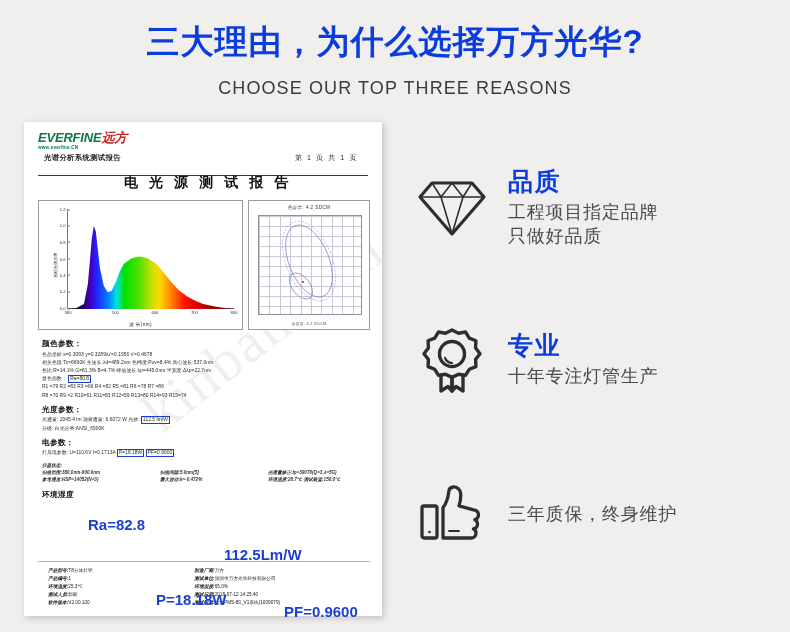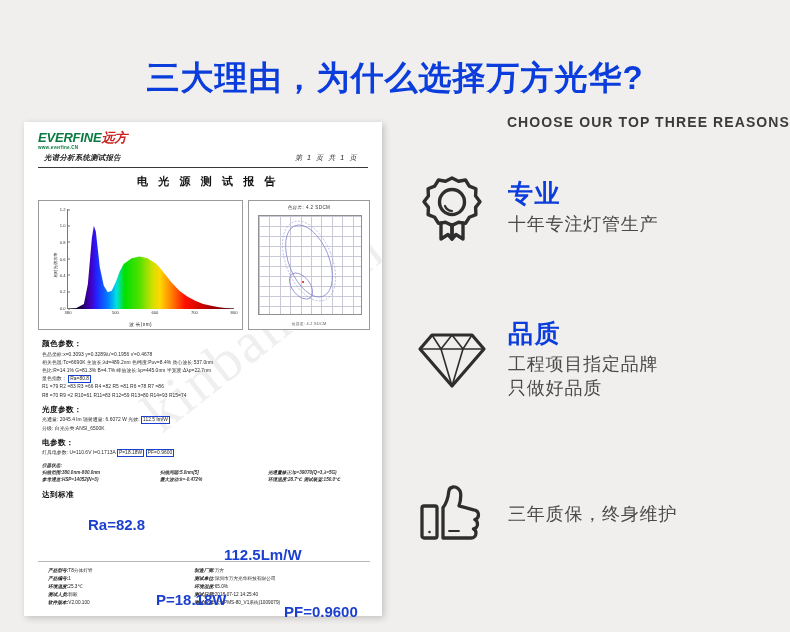--- a/index.html
+++ b/index.html
@@ -25,29 +25,27 @@
     text-align: center;
     padding-top: 22px;
   }
   .header-title {
     color: #0b3cdc;
     font-size: 33px;
     font-weight: bold;
     letter-spacing: 1px;
     line-height: 1.2;
     white-space: nowrap;
-    margin-top: 36px;
   }
   .header-sub {
     margin-top: 16px;
     color: #3b3b3b;
-    font-size: 14px;
+    font-size: 18px;
     letter-spacing: 1.1px;
-    font-weight: 700;
-    text-align: right;
+    font-weight: 400;
   }
 
   
   .content {
     position: absolute;
     top: 122px;
     left: 0;
     width: 790px;
     height: 510px;
   }
@@ -102,46 +100,45 @@
     color: #0a7a40;
     margin-top: 1px;
     letter-spacing: 0.2px;
   }
   .rpt-headline {
     position: absolute;
     left: 14px;
     top: 31px;
     width: 330px;
     border-bottom: 1px solid #3a3a3a;
-    padding-bottom: 4px;
+    padding-bottom: 12px;
     display: flex;
     justify-content: space-between;
     align-items: flex-end;
-    font-style: italic;
   }
   .rpt-headline .hl-left {
     font-size: 7.4px;
     color: #222;
     font-weight: bold;
     padding-left: 6px;
     letter-spacing: 0.3px;
   }
   .rpt-headline .hl-right {
     font-size: 7px;
     color: #222;
     letter-spacing: 1.6px;
     padding-right: 10px;
   }
   .rpt-title {
     position: absolute;
     left: 0;
     top: 52px;
     width: 368px;
     text-align: center;
-    font-size: 11px;
+    font-size: 14px;
     font-weight: bold;
     color: #111;
     letter-spacing: 3.6px;
   }
 
   
   .charts {
     position: absolute;
     left: 14px;
     top: 78px;
@@ -490,21 +487,21 @@
             <div class="small-italic inst-col-a">扫描范围:380.0nm-800.0nm</div>
             <div class="small-italic inst-col-b">扫描间隔:5.0nm[5]</div>
             <div class="small-italic inst-col-c">光通量修正:lp=39070(Q=3,λ=5G)</div>
           </div>
           <div class="inst-grid">
             <div class="small-italic inst-col-a">参考通道:HSP=14052(N=3)</div>
             <div class="small-italic inst-col-b">最大波动:k=-0.472%</div>
             <div class="small-italic inst-col-c">环境温度:28.7℃  测试装置:150.0℃</div>
           </div>
 
-          <div class="standard">达到标准</div>
+          <div class="standard">环境湿度</div>
         </div>
 
         <div class="rpt-foot">
           <div class="foot-grid">
             <div class="foot-col foot-col-left">
               <div class="foot-line"><b>产品型号:</b><span>T8分体灯管</span></div>
               <div class="foot-line"><b>产品编号:</b><span>1</span></div>
               <div class="foot-line"><b>环境温度:</b><span>25.3℃</span></div>
               <div class="foot-line"><b>测试人员:</b><span>郭毅</span></div>
               <div class="foot-line"><b>软件版本:</b><span>V2.00.100</span></div>
@@ -524,48 +521,48 @@
 
     <div class="anno anno-ra">Ra=82.8</div>
     <div class="anno anno-lmw">112.5Lm/W</div>
     <div class="anno anno-p">P=18.18W</div>
     <div class="anno anno-pf">PF=0.9600</div>
 
     <div class="reasons">
 
       <div class="reason">
         <div class="reason-icon">
+          <svg width="72" height="62" viewBox="0 0 72 62" fill="none" stroke="#2e2e2e" stroke-width="3.2" stroke-linejoin="round" stroke-linecap="round">
+            <path d="M4 20 L16 6 L56 6 L68 20 L36 57 Z"></path>
+            <path d="M4 20 L68 20" stroke-width="1.6"></path>
+            <path d="M16 6 L25 20 L36 57" stroke-width="1.6"></path>
+            <path d="M56 6 L47 20 L36 57" stroke-width="1.6"></path>
+            <path d="M25 20 L36 6 L47 20" stroke-width="1.6"></path>
+          </svg>
+        </div>
+        <div class="reason-text">
+          <div class="reason-title">品质</div>
+          <div class="reason-desc" style="white-space:pre-line">工程项目指定品牌
+只做好品质</div>
+        </div>
+      </div>
+
+      <div class="reason">
+        <div class="reason-icon">
           <svg width="62" height="66" viewBox="0 0 62 66" fill="none" stroke="#2e2e2e" stroke-width="3.4" stroke-linejoin="round" stroke-linecap="round">
             <path d="M31 3 l6.5 3.2 7-1.2 3.8 6.1 6.6 2.7 -0.3 7.2 4.4 5.7 -4.4 5.7 0.3 7.2 -6.6 2.7 -3.8 6.1 -7-1.2 -6.5 3.2 -6.5-3.2 -7 1.2 -3.8-6.1 -6.6-2.7 0.3-7.2 -4.4-5.7 4.4-5.7 -0.3-7.2 6.6-2.7 3.8-6.1 7 1.2 z"></path>
             <circle cx="31" cy="27" r="12.5"></circle>
             <path d="M24 31 a8 8 0 0 0 7 5" stroke-width="2.2"></path>
             <path d="M20 48 l0 16 7-4.5 4 4.5 0-14"></path>
             <path d="M42 48 l0 16 -7-4.5 -4 4.5 0-14"></path>
           </svg>
         </div>
         <div class="reason-text">
           <div class="reason-title">专业</div>
           <div class="reason-desc">十年专注灯管生产</div>
-        </div>
-      </div>
-
-      <div class="reason">
-        <div class="reason-icon">
-          <svg width="72" height="62" viewBox="0 0 72 62" fill="none" stroke="#2e2e2e" stroke-width="3.2" stroke-linejoin="round" stroke-linecap="round">
-            <path d="M4 20 L16 6 L56 6 L68 20 L36 57 Z"></path>
-            <path d="M4 20 L68 20" stroke-width="1.6"></path>
-            <path d="M16 6 L25 20 L36 57" stroke-width="1.6"></path>
-            <path d="M56 6 L47 20 L36 57" stroke-width="1.6"></path>
-            <path d="M25 20 L36 6 L47 20" stroke-width="1.6"></path>
-          </svg>
-        </div>
-        <div class="reason-text">
-          <div class="reason-title">品质</div>
-          <div class="reason-desc" style="white-space:pre-line">工程项目指定品牌
-只做好品质</div>
         </div>
       </div>
 
       <div class="reason">
         <div class="reason-icon">
           <svg width="66" height="60" viewBox="0 0 66 60" fill="none" stroke="#2e2e2e" stroke-width="3.3" stroke-linejoin="round" stroke-linecap="round">
             <rect x="3" y="24" width="15" height="32" rx="2"></rect>
             <circle cx="10.5" cy="50" r="1.3" fill="#2e2e2e" stroke="none"></circle>
             <path d="M24 56 L52 56 a5 5 0 0 0 5-5 a5 5 0 0 0 -2.5-4.2 a5 5 0 0 0 4-4.9 a5 5 0 0 0 -2.6-4.3 a5 5 0 0 0 3.6-4.8 a5 5 0 0 0 -5-5 L40 23.8 a30 30 0 0 0 1.6-12.8 a7 7 0 0 0 -7.5-6 a5 5 0 0 0 -4.3 4.4 c-0.8 7.5 -2.6 12.4 -5.8 16.2 z"></path>
             <path d="M30 49 l10 0" stroke-width="1.8"></path>

